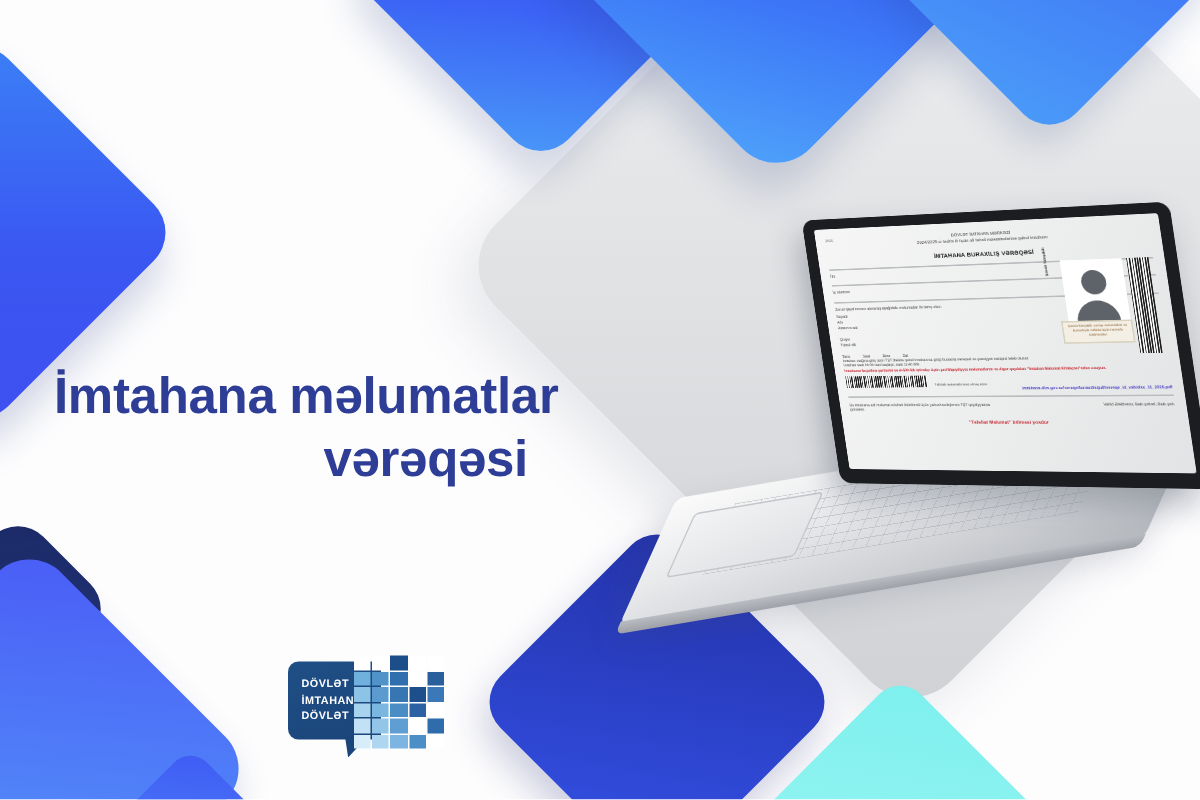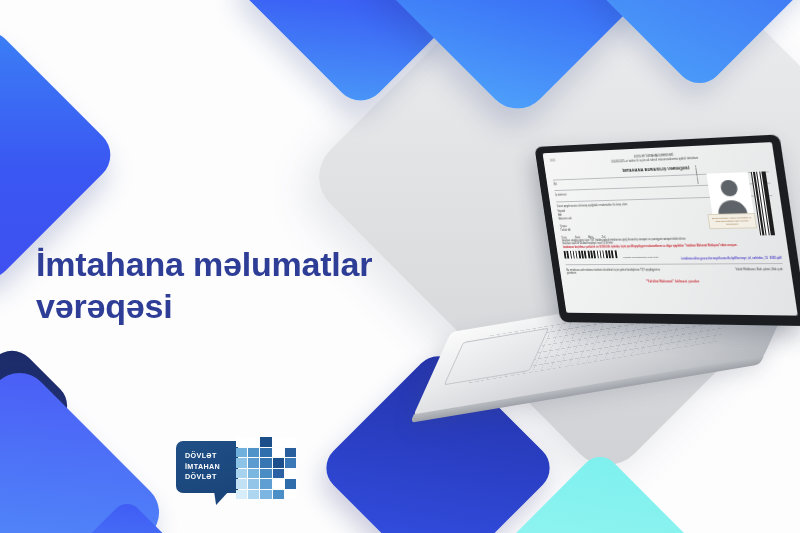--- a/index.html
+++ b/index.html
@@ -82,31 +82,31 @@
     z-index:30;
   }
   .headline .ln {
     color:#2e3d95;
     font-weight:bold;
     font-size:34px;
     line-height:42px;
     letter-spacing:-.2px;
     white-space:nowrap;
   }
-  .headline .ln2 { text-align:left; padding-right:44px; }
+  .headline .ln2 { text-align:right; padding-right:44px; }
 
   
   .logo {
     position:absolute;
     left:176px; top:437px;
     width:122px; height:72px;
     z-index:30;
   }
   .logo .bubble {
-    position:absolute; left:0; top:4px;
+    position:absolute; left:16px; top:4px;
     width:62px; height:52px;
     background:linear-gradient(160deg,#1f4f86 0%,#1a457a 100%);
     border-radius:7px 0 0 7px;
     color:#ffffff;
   }
   .logo .bubble::after {
     content:""; position:absolute;
     left:38px; bottom:-12px; width:15px; height:14px;
     background:#1a457a;
     clip-path:polygon(0 0,100% 0,14% 100%);

